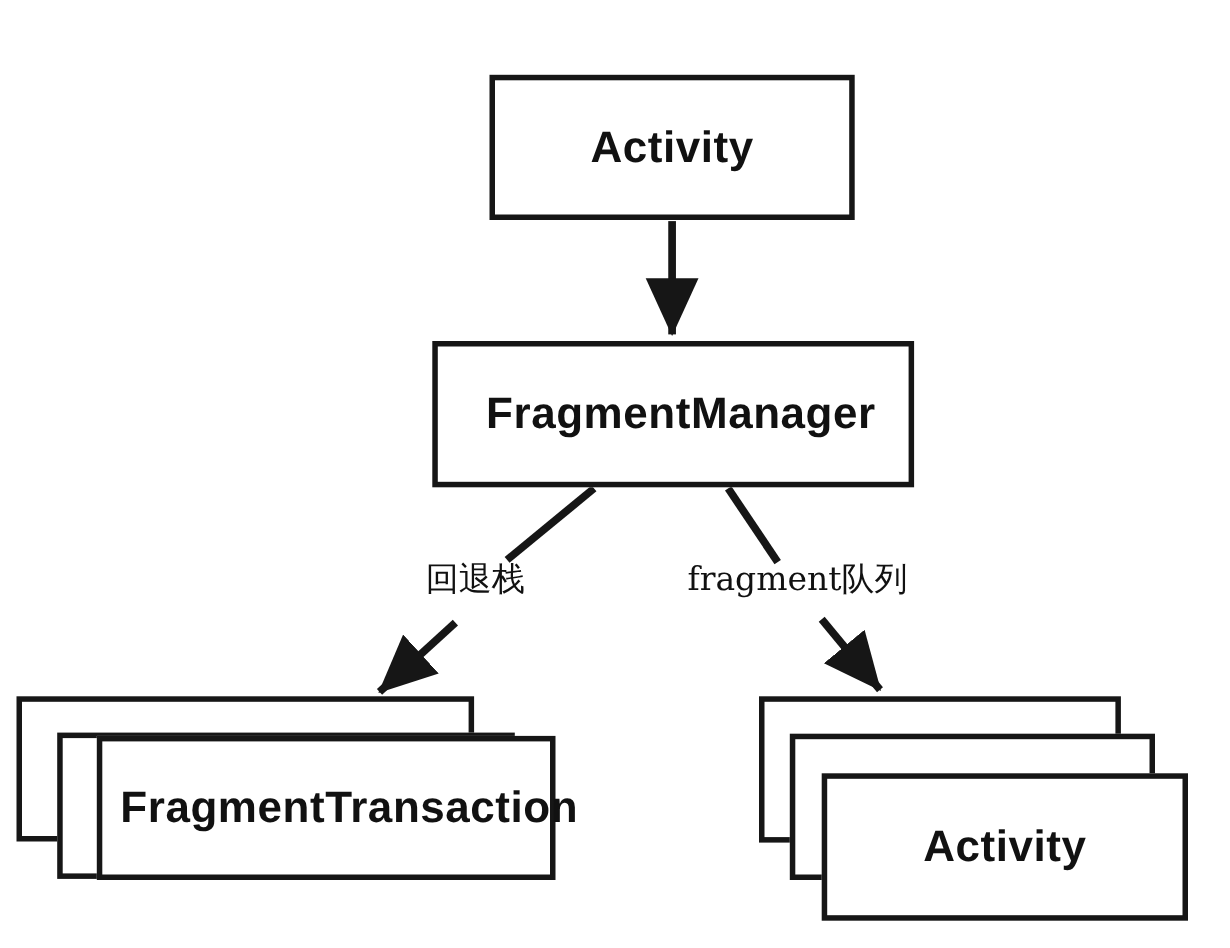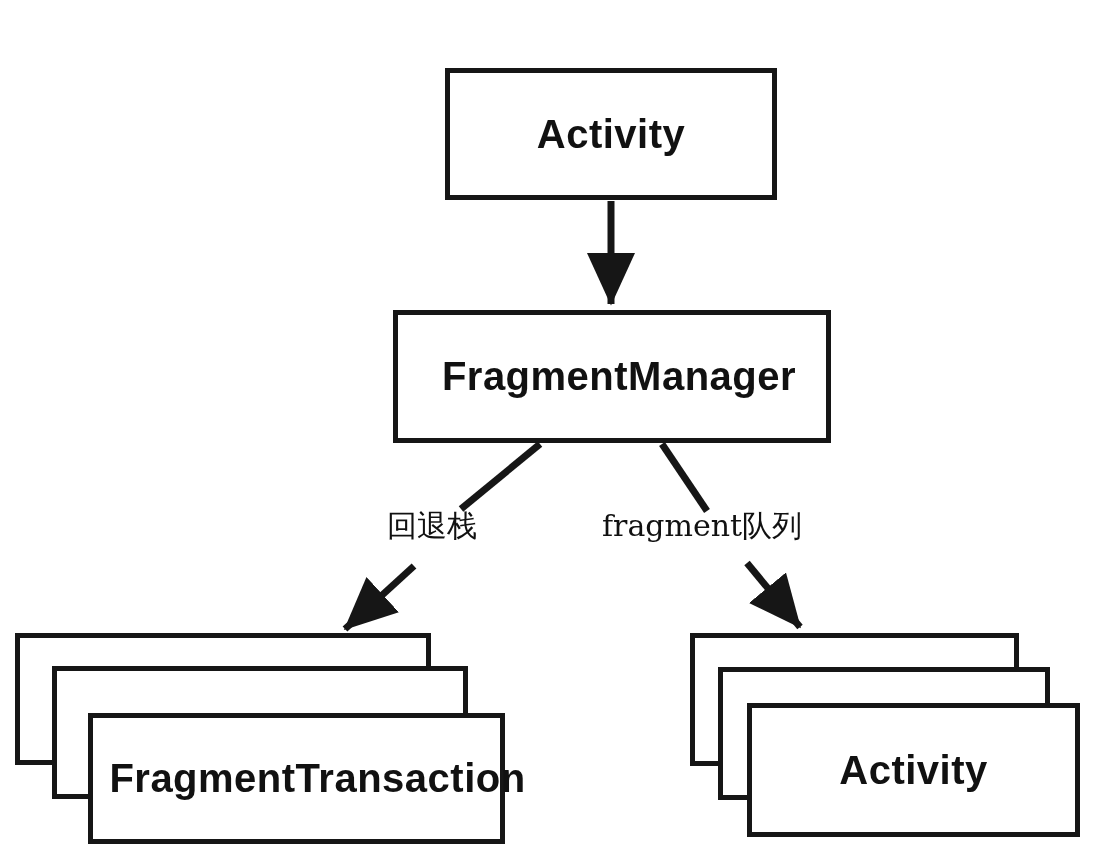--- a/index.html
+++ b/index.html
@@ -70,26 +70,26 @@
 
   <div class="node" style="left:445px;top:68px;width:332px;height:132px;">
     <span class="node-label">Activity</span>
   </div>
 
   <div class="node" style="left:393px;top:310px;width:438px;height:133px;padding-left:14px;">
     <span class="node-label">FragmentManager</span>
   </div>
 
   <div class="edge-label" style="left:432px;top:506px;">回退栈</div>
-  <div class="edge-label" style="left:702px;top:506px;">fragment队列</div>
+  <div class="edge-label" style="left:725px;top:506px;">fragment队列</div>
 
   <div>
     <div class="stack-box" style="left:15px;top:633px;width:416px;height:132px;"></div>
     <div class="stack-box" style="left:52px;top:666px;width:416px;height:133px;"></div>
-    <div class="node" style="left:88px;top:713px;width:417px;height:131px;padding-left:42px;">
+    <div class="node" style="left:88px;top:669px;width:417px;height:131px;padding-left:42px;">
       <span class="node-label">FragmentTransaction</span>
     </div>
   </div>
 
   <div>
     <div class="stack-box" style="left:690px;top:633px;width:329px;height:133px;"></div>
     <div class="stack-box" style="left:718px;top:667px;width:332px;height:133px;"></div>
     <div class="node" style="left:747px;top:703px;width:333px;height:134px;">
       <span class="node-label">Activity</span>
     </div>

